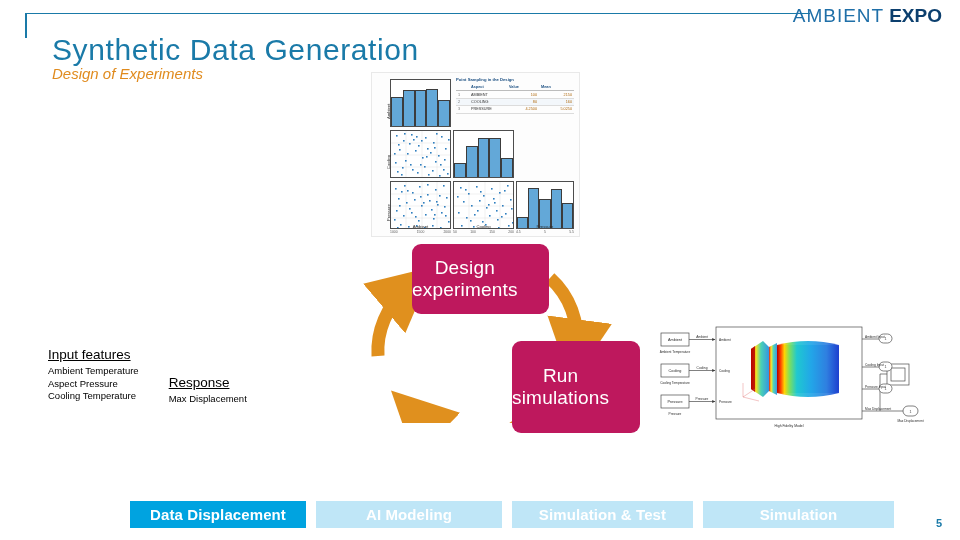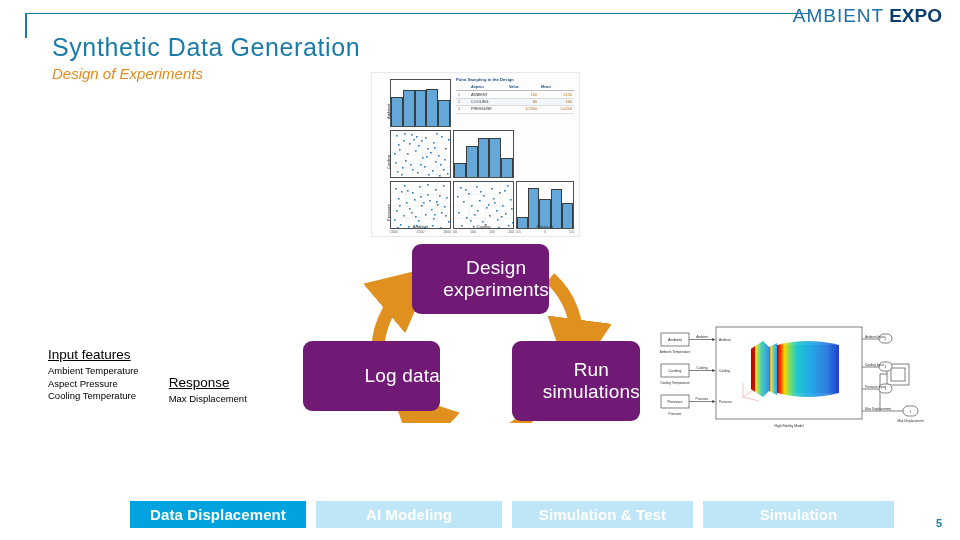--- a/index.html
+++ b/index.html
@@ -55,21 +55,21 @@
     font-weight: 700;
     color: #0c3f6e;
     letter-spacing: 0px;
   }
 
   
   #title {
     position: absolute;
     left: 52px;
     top: 33px;
-    font-size: 25px;
+    font-size: 30px;
     color: #1a7aa8;
     font-weight: 400;
     letter-spacing: 0.6px;
     white-space: nowrap;
   }
   #subtitle {
     position: absolute;
     left: 52px;
     top: 65px;
     font-size: 15px;
@@ -191,34 +191,34 @@
   }
   #stats-table td.num { text-align: right; color: #b06a10; }
   #stats-table td.idx { color: #777; width: 8px; }
   #stats-table tr.alt td { background: #f3f7fb; }
 
   
   #cycle { position: absolute; left: 282px; top: 238px; width: 390px; height: 185px; }
   #cycle-arrows { position: absolute; left: 0; top: 0; }
   .cyc-box {
     position: absolute;
-    background: #701a75;
+    background: #be185d;
     border-radius: 9px;
     color: #ffffff;
     display: flex;
     align-items: center;
-    justify-content: flex-end;
+    justify-content: flex-start;
     text-align: center;
     font-size: 19px;
     line-height: 22px;
     font-weight: 400;
     letter-spacing: 0.2px;
   }
   #box-design { left: 130px; top: 6px; width: 137px; height: 70px; }
-  #box-run    { left: 230px; top: 103px; width: 128px; height: 80px; }
+  #box-run    { left: 230px; top: 103px; width: 128px; height: 92px; }
   #box-log    { left: 21px;  top: 103px; width: 137px; height: 70px; }
 
   
   #simulink {
     position: absolute;
     left: 651px;
     top: 319px;
     width: 290px;
     height: 112px;
   }
@@ -562,23 +562,20 @@
   </svg>
 
   <div class="cyc-box" id="box-design">
     <span style="white-space:pre-line">Design
 experiments</span>
   </div>
   <div class="cyc-box" id="box-run">
     <span style="white-space:pre-line">Run
 simulations</span>
   </div>
-  <div class="cyc-box" id="box-log">
-    <span style="white-space:pre-line">Log data</span>
-  </div>
 </div>
 
 <div id="simulink">
   <svg width="290" height="112">
     <defs>
       <linearGradient id="heat" x1="0" y1="0" x2="1" y2="0">
         <stop offset="0%" stop-color="#b40000"></stop>
         <stop offset="6%" stop-color="#ff4500"></stop>
         <stop offset="12%" stop-color="#ffd400"></stop>
         <stop offset="20%" stop-color="#7fe05a"></stop>

